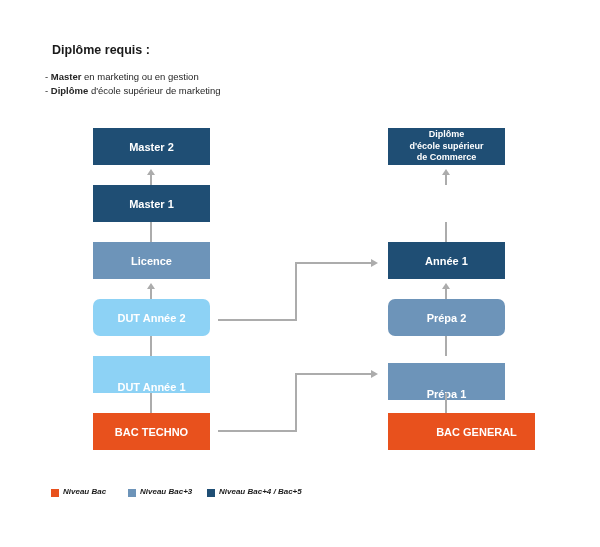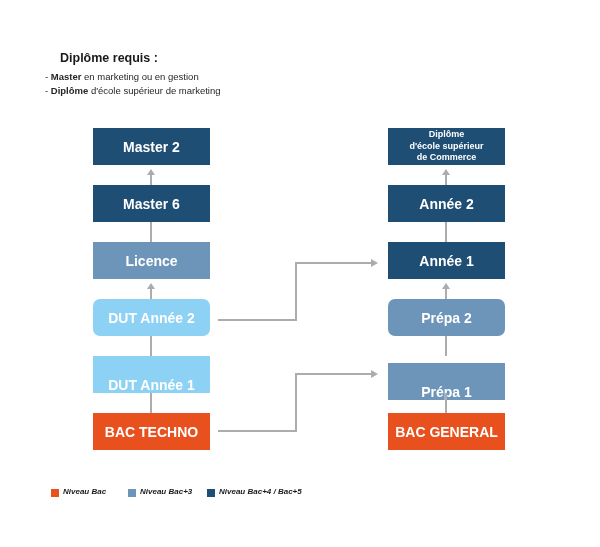--- a/index.html
+++ b/index.html
@@ -8,21 +8,21 @@
     width: 600px;
     height: 547px;
     background: #ffffff;
     font-family: "Liberation Sans", sans-serif;
     overflow: hidden;
   }
   .page-title {
     position: absolute;
     left: 52px;
     top: 43px;
-    margin: 8px;
+    margin: 0;
     font-size: 12.5px;
     font-weight: bold;
     color: #1a1a1a;
   }
   .reqs {
     position: absolute;
     left: 45px;
     top: 70px;
     font-size: 9.5px;
     line-height: 14px;
@@ -33,21 +33,21 @@
   .box {
     position: absolute;
     width: 117px;
     height: 37px;
     display: flex;
     align-items: center;
     justify-content: center;
     text-align: center;
     color: #ffffff;
     font-weight: bold;
-    font-size: 14px;
+    font-size: 11px;
   }
   .box .box-label { white-space: pre-line; }
   .box.multiline { font-size: 9px; line-height: 11.5px; }
 
   .col-left  { left: 93px; }
   .col-right { left: 388px; }
   .row1 { top: 128px; }
   .row2 { top: 185px; }
   .row3 { top: 242px; }
   .row4 { top: 299px; border-radius: 7px; }
@@ -109,53 +109,50 @@
 
   <div class="reqs">
     <div class="req"><span>- </span><b>Master</b><span> en marketing ou en gestion</span></div>
     <div class="req"><span>- </span><b>Diplôme</b><span> d'école supérieur de marketing</span></div>
   </div>
 
   <div class="box col-left row1" style="background-color: rgb(31, 78, 116);">
       <span class="box-label">Master 2</span>
     </div>
   <div class="box col-left row2" style="background-color: rgb(31, 78, 116);">
-      <span class="box-label">Master 6</span>
+      <span class="box-label">Master 1</span>
     </div>
   <div class="box col-left row3" style="background-color: rgb(109, 148, 185);">
       <span class="box-label">Licence</span>
     </div>
   <div class="box col-left row4" style="background-color: rgb(141, 210, 245);">
       <span class="box-label">DUT Année 2</span>
     </div>
   <div class="box col-left row5" style="background-color: rgb(141, 210, 245);">
       <span class="box-label">DUT Année 1</span>
     </div>
   <div class="box col-left row6" style="background-color: rgb(232, 81, 29);">
       <span class="box-label">BAC TECHNO</span>
     </div>
 
   <div class="box col-right row1 multiline" style="background-color: rgb(31, 78, 116);">
       <span class="box-label">Diplôme
 d'école supérieur
 de Commerce</span>
     </div>
-  <div class="box col-right row2" style="background-color: rgb(31, 78, 116);">
-      <span class="box-label">Année 2</span>
-    </div>
   <div class="box col-right row3" style="background-color: rgb(31, 78, 116);">
       <span class="box-label">Année 1</span>
     </div>
   <div class="box col-right row4" style="background-color: rgb(109, 148, 185);">
       <span class="box-label">Prépa 2</span>
     </div>
   <div class="box col-right row5" style="background-color: rgb(109, 148, 185); margin-top: 7px;">
       <span class="box-label">Prépa 1</span>
     </div>
-  <div class="box col-right row6" style="background-color: rgb(232, 81, 29);">
+  <div class="box col-right row6" style="background-color: rgb(232, 81, 29); padding-left: 30px;">
       <span class="box-label">BAC GENERAL</span>
     </div>
 
   <div class="arrow-up" style="left:147px; top:169px;"></div>
   <div class="vline" style="left:150px; top:175px; height:10px;"></div>
   <div class="vline" style="left:150px; top:222px; height:20px;"></div>
   <div class="arrow-up" style="left:147px; top:283px;"></div>
   <div class="vline" style="left:150px; top:289px; height:10px;"></div>
   <div class="vline" style="left:150px; top:336px; height:20px;"></div>
   <div class="vline" style="left:150px; top:393px; height:20px;"></div>

